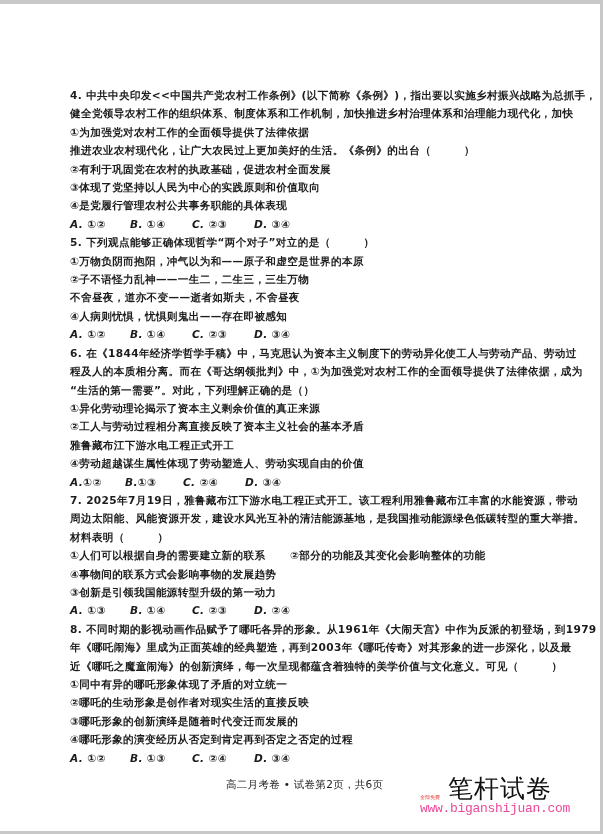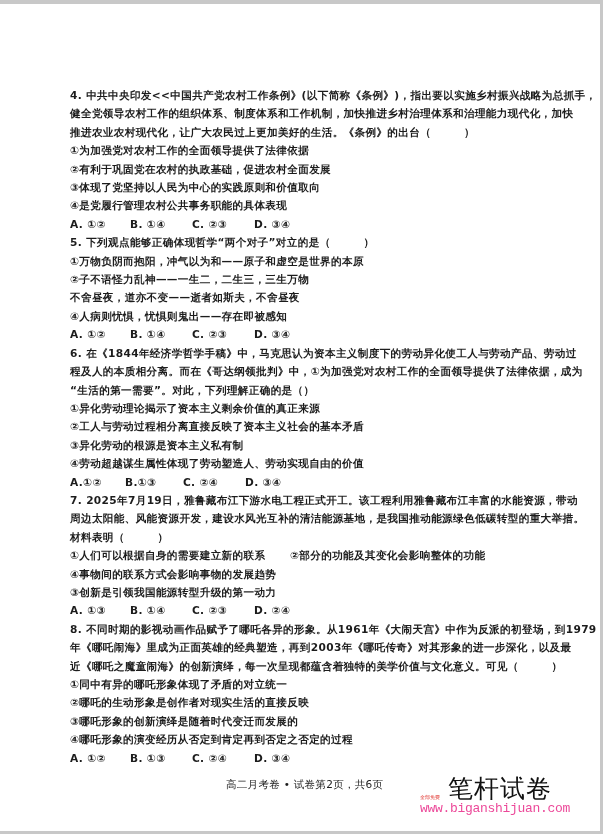--- a/index.html
+++ b/index.html
@@ -9,21 +9,21 @@
   }
   .frame-top { position:absolute; left:0; top:0; width:603px; height:4px; background:#c8c8c8; }
   .frame-right { position:absolute; right:0; top:0; width:3px; height:834px; background:#c8c8c8; }
   .frame-bottom { position:absolute; left:0; bottom:0; width:603px; height:3px; background:#c8c8c8; }
   .content {
     position:absolute; left:70px; top:86px; width:500px;
     font-size:10.6px; font-weight:bold; color:#1c1c1c; line-height:18.42px;
     letter-spacing:0.35px;
   }
   .line { white-space:nowrap; height:18.42px; }
-  .opts { display:flex; white-space:nowrap; height:18.42px; }
+  .opts { display:flex; white-space:nowrap; height:18.42px;font-style:italic; }
   .opts span { display:inline-block; width:62px; }
   .opts span:first-child { width:60px; }
   .stmt-pair { display:flex; white-space:nowrap; height:18.42px; }
   .stmt-pair span:first-child { width:220px; }
   .footer {
     position:absolute; left:226px; top:778px; font-size:10.5px; font-weight:normal; color:#1c1c1c;
     letter-spacing:0.3px;
   }
   .wm { position:absolute; left:420px; top:772px; }
   .wm-title { position:absolute; left:28px; top:0; font-size:25px; color:#111; font-family:"DejaVu Sans", sans-serif; letter-spacing:1px; white-space:nowrap; }
@@ -35,22 +35,22 @@
 
 <div class="frame-top"></div>
 <div class="frame-right"></div>
 <div class="frame-bottom"></div>
 
 <div class="content">
 
   <div>
     <div class="line">4. 中共中央印发&lt;&lt;中国共产党农村工作条例》(以下简称《条例》)，指出要以实施乡村振兴战略为总抓手，</div>
     <div class="line">健全党领导农村工作的组织体系、制度体系和工作机制，加快推进乡村治理体系和治理能力现代化，加快</div>
+    <div class="line">①为加强党对农村工作的全面领导提供了法律依据</div>
     <div class="line">推进农业农村现代化，让广大农民过上更加美好的生活。《条例》的出台（　　　）</div>
-    <div class="line">①为加强党对农村工作的全面领导提供了法律依据</div>
     <div class="line">②有利于巩固党在农村的执政基础，促进农村全面发展</div>
     <div class="line">③体现了党坚持以人民为中心的实践原则和价值取向</div>
     <div class="line">④是党履行管理农村公共事务职能的具体表现</div>
     <div class="opts">
       <span>A. ①②</span>
       <span>B. ①④</span>
       <span>C. ②③</span>
       <span>D. ③④</span>
     </div>
   </div>
@@ -68,21 +68,21 @@
       <span>D. ③④</span>
     </div>
   </div>
 
   <div>
     <div class="line">6. 在《1844年经济学哲学手稿》中，马克思认为资本主义制度下的劳动异化使工人与劳动产品、劳动过</div>
     <div class="line">程及人的本质相分离。而在《哥达纲领批判》中，①为加强党对农村工作的全面领导提供了法律依据，成为</div>
     <div class="line">“生活的第一需要”。对此，下列理解正确的是（）</div>
     <div class="line">①异化劳动理论揭示了资本主义剩余价值的真正来源</div>
     <div class="line">②工人与劳动过程相分离直接反映了资本主义社会的基本矛盾</div>
-    <div class="line">③异化劳动的根源是资本主义私有制</div>
+    <div class="line">雅鲁藏布江下游水电工程正式开工</div>
     <div class="line">④劳动超越谋生属性体现了劳动塑造人、劳动实现自由的价值</div>
     <div class="opts">
       <span style="width:55px">A.①②</span>
       <span style="width:58px">B.①③</span>
       <span>C. ②④</span>
       <span>D. ③④</span>
     </div>
   </div>
 
   <div>

